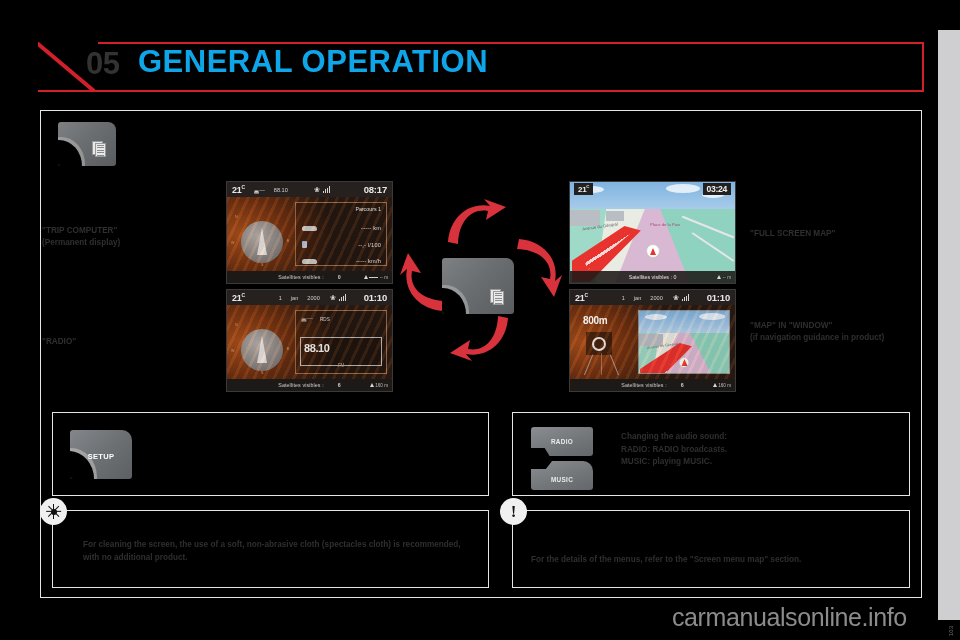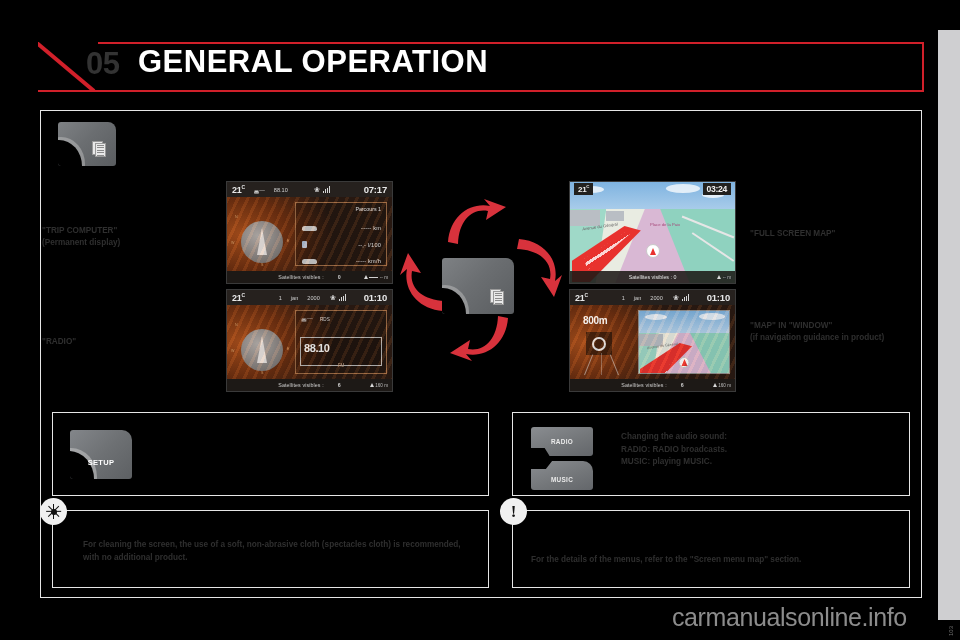--- a/index.html
+++ b/index.html
@@ -51,21 +51,21 @@
     position: absolute; left: 884px; top: 0; width: 2px; height: 50px;
     background: #d1202a;
   }
   .chapter-num {
     position: absolute; left: 48px; top: 4px;
     font-size: 31px; font-weight: bold; color: #333;
     letter-spacing: -0.5px;
   }
   .chapter-title {
     position: absolute; left: 100px; top: 2px;
-    font-size: 31px; font-weight: bold; color: #ffffff;
+    font-size: 31px; font-weight: bold; color: #0ea5e9;
     letter-spacing: 0.5px;
   }
 
   
   .outer-frame {
     position: absolute; left: 40px; top: 110px;
     width: 882px; height: 488px;
     border: 1.5px solid #e6e6e6;
   }
 
@@ -442,21 +442,20 @@
     width: 50px; height: 56px;
     border-radius: 50%;
     background: #000;
     box-shadow: 2px -2px 0 1px rgba(205,205,205,.5);
   }
   .btn-setup span {
     position: absolute; left: 50%; top: 54%;
     transform: translate(-50%,-50%);
     font-size: 7.5px; font-weight: bold; color: #fff;
     letter-spacing: .3px;
-    margin-top: 6px;
   }
   .btn-radio, .btn-music {
     position: absolute; left: 18px;
     width: 62px; height: 29px;
     overflow: hidden;
   }
   .btn-radio {
     top: 14px;
     background: linear-gradient(160deg, #8a8d91 0%, #74777a 55%, #63666a 100%);
     border-radius: 3px 3px 3px 3px;
@@ -565,21 +564,21 @@
       <span class="sc-temp"><span>21</span><sup>C</sup></span>
       <span class="sc-sbitem">◛—</span>
       <span class="sc-sbitem">88.10</span>
       <span class="sc-bt" style="margin-left:auto">❀</span>
       <span class="sc-bars">
           <i></i>
           <i></i>
           <i></i>
           <i></i>
         </span>
-      <span class="sc-clock">07:17</span>
+      <span class="sc-clock">08:17</span>
     </div>
     <div class="sc-body">
       <div class="compass"></div>
       <div class="compass-lbl compass-n">N</div>
       <div class="compass-lbl compass-e">E</div>
       <div class="compass-lbl compass-w">W</div>
       <div class="compass-lbl compass-s">S</div>
       <div class="trip-panel">
         <div class="trip-title">Parcours 1</div>
         <div class="trip-row trip-r1">

